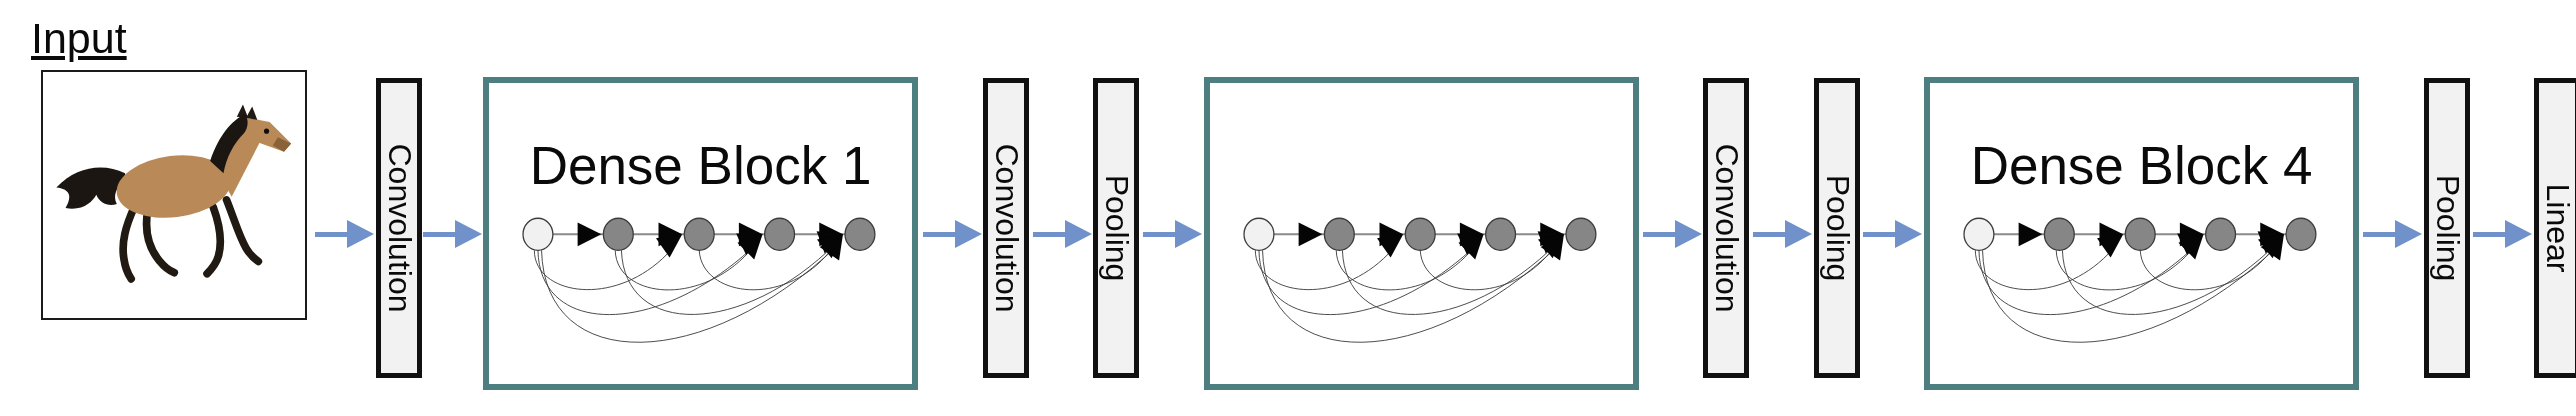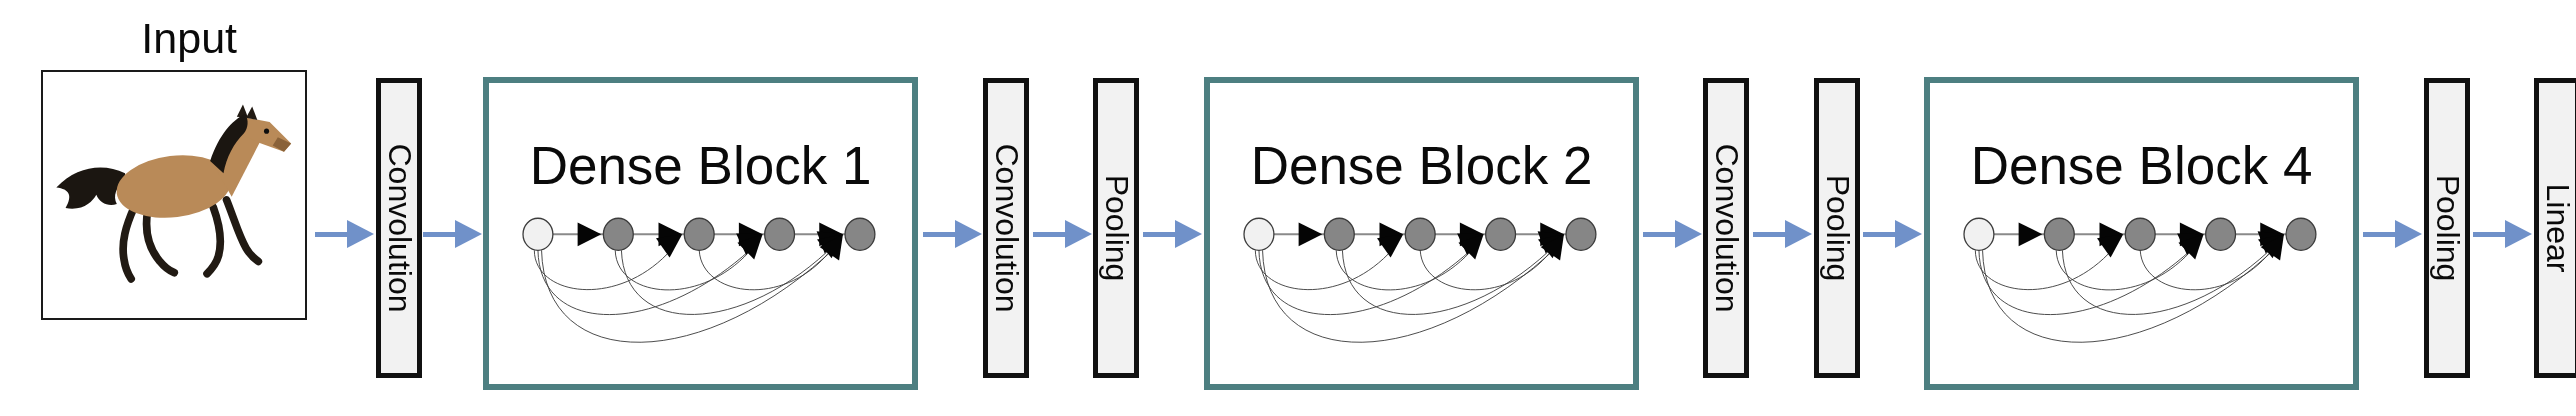--- a/index.html
+++ b/index.html
@@ -9,22 +9,23 @@
     font-family: "Liberation Sans", sans-serif;
     position: relative;
     overflow: hidden;
   }
   .abs { position: absolute; }
 
   
   .big-label {
     font-size: 43px;
     color: var(--text-black, #0a0a0a);
-    text-align: right;
+    text-align: left;
     white-space: nowrap;
+    text-decoration: underline;
   }
 
   
   .frame {
     box-sizing: border-box;
     border: 2.1px solid var(--frame-border, #1a1a1a);
     background: #ffffff;
   }
 
   
@@ -218,21 +219,20 @@
         <polygon points="687,293 641,270 641,316" fill="#050505" transform="rotate(-20 687 293)"></polygon>
         <polygon points="687,293 641,270 641,316" fill="#050505" transform="rotate(-38 687 293)"></polygon>
         <polygon points="687,293 641,270 641,316" fill="#050505" transform="rotate(-55 687 293)"></polygon>
         <ellipse cx="95" cy="293" rx="29" ry="31" fill="#f1f1f1" stroke="#3c3c3c" stroke-width="2.5"></ellipse>
         <ellipse cx="251" cy="293" rx="29" ry="31" fill="#868686" stroke="#3c3c3c" stroke-width="2.5"></ellipse>
         <ellipse cx="408" cy="293" rx="29" ry="31" fill="#868686" stroke="#3c3c3c" stroke-width="2.5"></ellipse>
         <ellipse cx="564" cy="293" rx="29" ry="31" fill="#868686" stroke="#3c3c3c" stroke-width="2.5"></ellipse>
         <ellipse cx="720" cy="293" rx="29" ry="31" fill="#868686" stroke="#3c3c3c" stroke-width="2.5"></ellipse>
       </svg>
     </div>
-  <div class="dense-title">Dense Block 2</div>
 </div>
 <div class="abs dense" style="left:1924px; top:77px;">
   <div class="dense-graph">
       <svg viewBox="0 0 821 583" preserveAspectRatio="none">
         <line x1="124" y1="293" x2="691" y2="293" stroke="#8a8a8a" stroke-width="4"></line>
         <path d="M88,324 C88,415 260,440 363,312" fill="none" stroke="#3f3f3f" stroke-width="1.8"></path>
         <path d="M95,324 C98,492 330,492 519,312" fill="none" stroke="#3f3f3f" stroke-width="1.8"></path>
         <path d="M102,324 C108,566 420,560 676,315" fill="none" stroke="#3f3f3f" stroke-width="1.8"></path>
         <path d="M245,324 C247,418 420,440 521,308" fill="none" stroke="#3f3f3f" stroke-width="1.8"></path>
         <path d="M257,324 C263,492 490,492 674,310" fill="none" stroke="#3f3f3f" stroke-width="1.8"></path>

